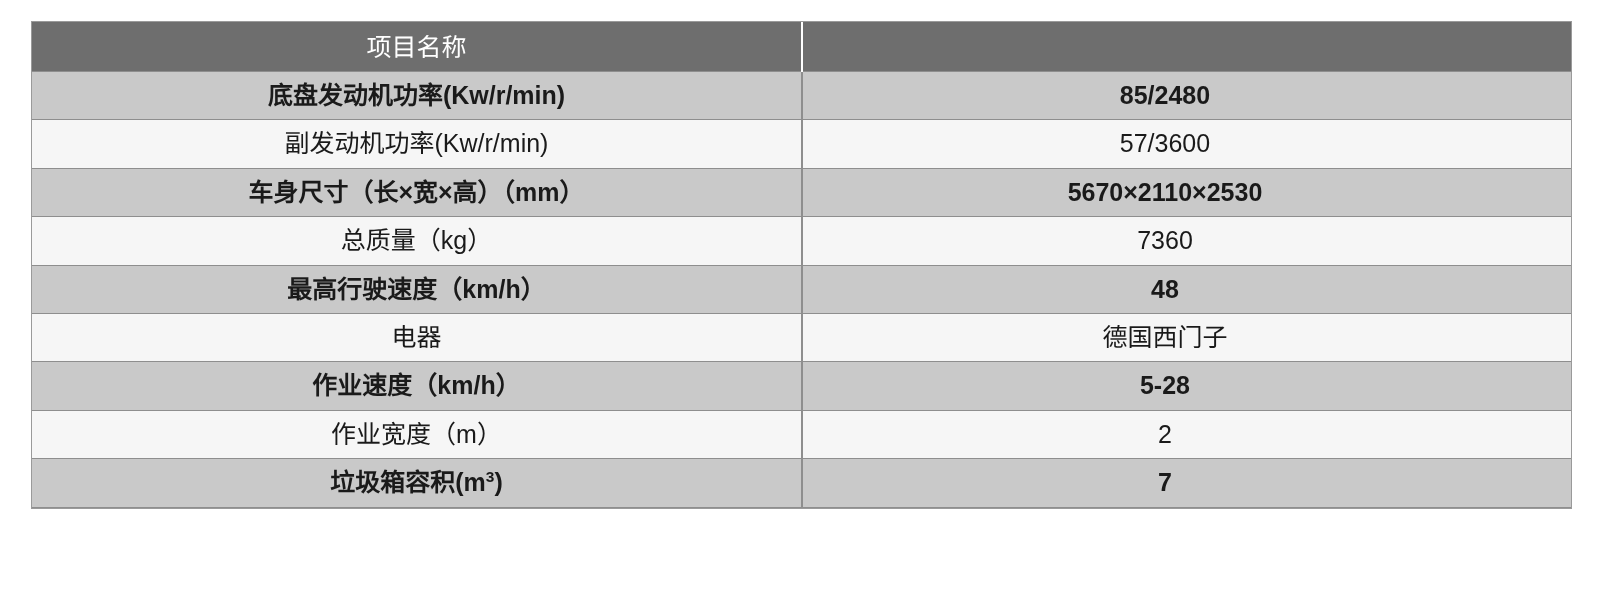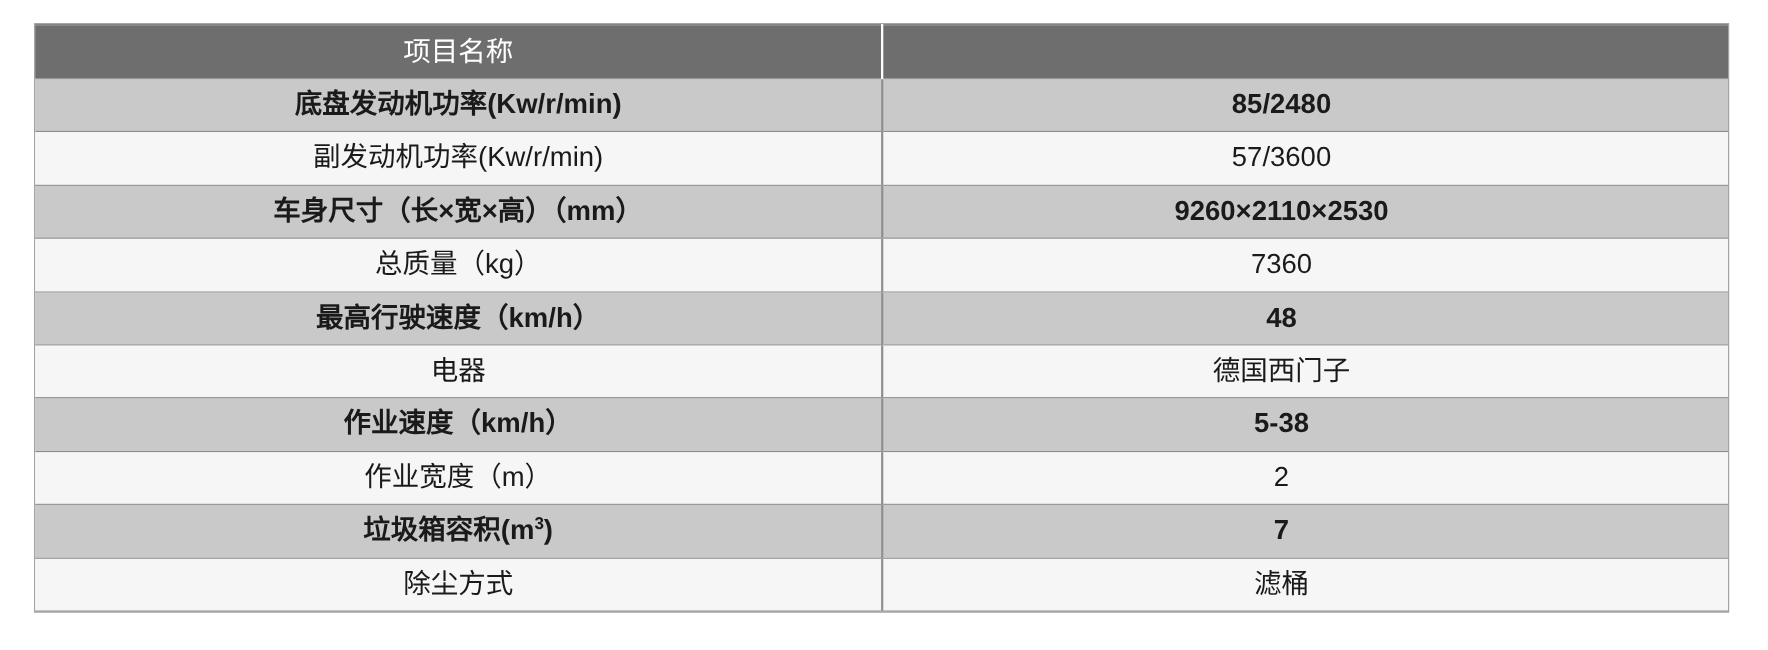--- a/index.html
+++ b/index.html
@@ -113,21 +113,21 @@
         </tr>
         <tr class="row-plain">
           <td class="cell-name">副发动机功率(Kw/r/min)</td>
           <td class="cell-value">
             <span class="cell-value-inner">57/3600</span>
           </td>
         </tr>
         <tr class="row-shade">
           <td class="cell-name">车身尺寸（长×宽×高）（mm）</td>
           <td class="cell-value">
-            <span class="cell-value-inner">9260×2110×2530</span>
+            <span class="cell-value-inner">5670×2110×2530</span>
           </td>
         </tr>
         <tr class="row-plain">
           <td class="cell-name">总质量（kg）</td>
           <td class="cell-value">
             <span class="cell-value-inner">7360</span>
           </td>
         </tr>
         <tr class="row-shade">
           <td class="cell-name">最高行驶速度（km/h）</td>
@@ -137,37 +137,31 @@
         </tr>
         <tr class="row-plain">
           <td class="cell-name">电器</td>
           <td class="cell-value">
             <span class="cell-value-inner">德国西门子</span>
           </td>
         </tr>
         <tr class="row-shade">
           <td class="cell-name">作业速度（km/h）</td>
           <td class="cell-value">
-            <span class="cell-value-inner">5-38</span>
+            <span class="cell-value-inner">5-28</span>
           </td>
         </tr>
         <tr class="row-plain">
           <td class="cell-name">作业宽度（m）</td>
           <td class="cell-value">
             <span class="cell-value-inner">2</span>
           </td>
         </tr>
         <tr class="row-shade">
           <td class="cell-name">垃圾箱容积(m<sup>3</sup>)</td>
           <td class="cell-value">
             <span class="cell-value-inner">7</span>
           </td>
         </tr>
-        <tr class="row-plain">
-          <td class="cell-name">除尘方式</td>
-          <td class="cell-value">
-            <span class="cell-value-inner">滤桶</span>
-          </td>
-        </tr>
       </tbody>
   </table>
 
 </div>
 
 </body></html>

